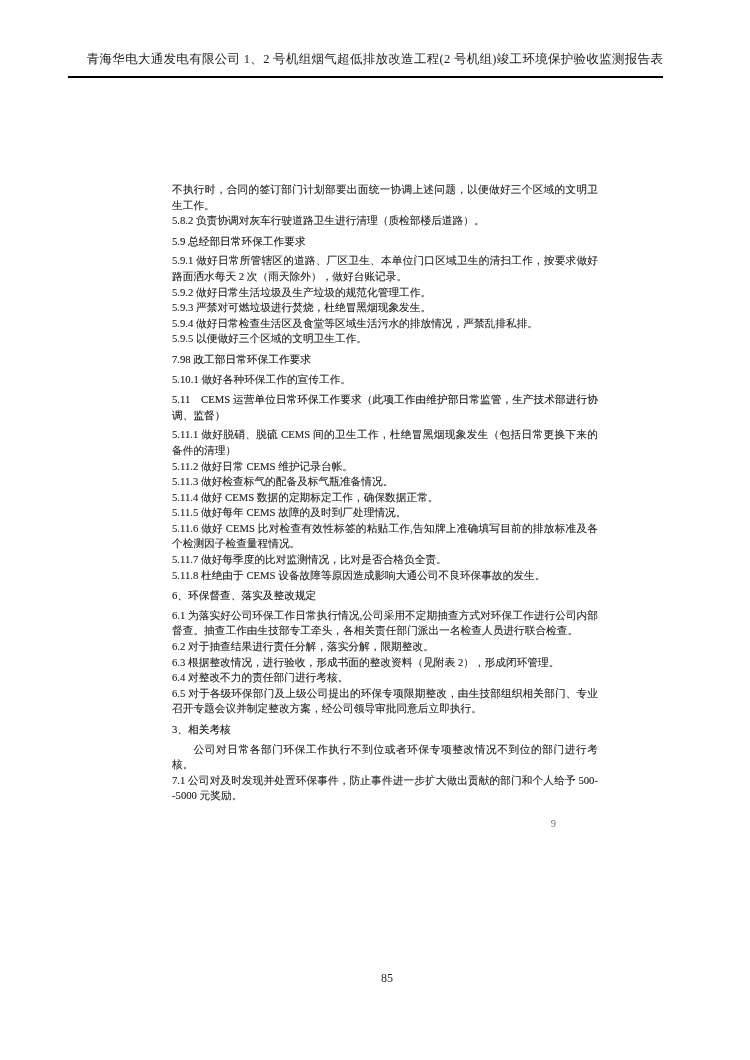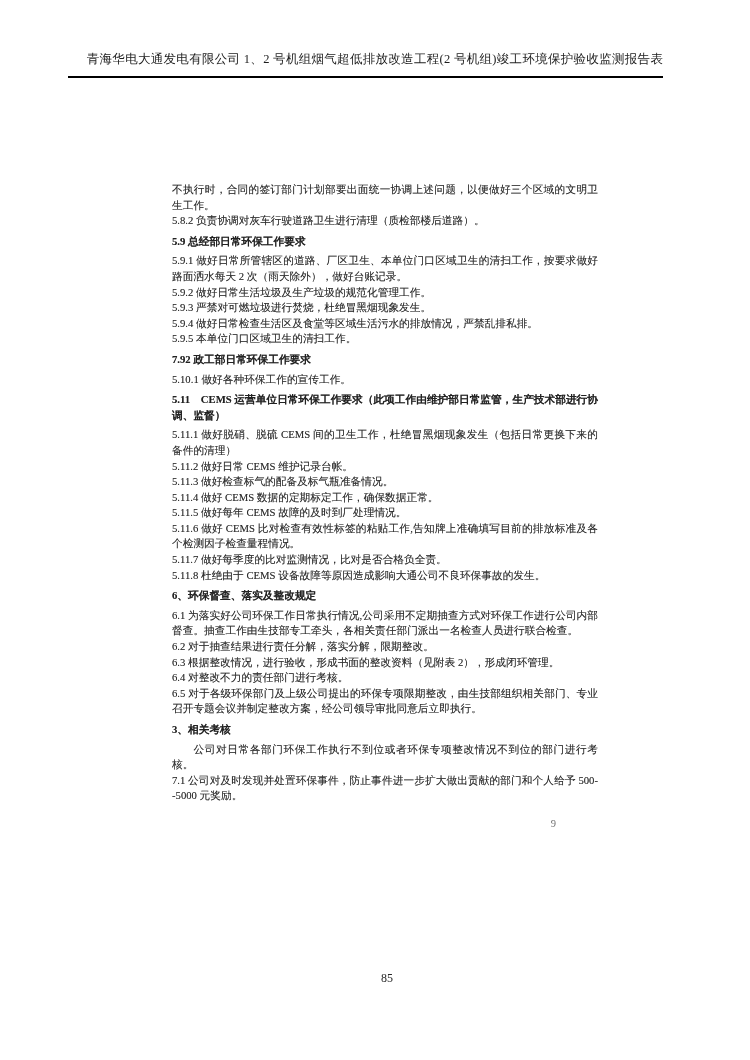--- a/index.html
+++ b/index.html
@@ -40,21 +40,21 @@
     font-size: 10.7px;
     line-height: 15.6px;
     color: #2e2e2e;
     text-align: justify;
     text-justify: inter-character;
     text-shadow: 0 0 0.6px rgba(70,70,70,0.55);
     margin-top: 20px;
   }
   .doc-content p { margin: 0; }
   .doc-content p.heading {
-    font-weight: bold;
+    font-weight: normal;
     color: #222222;
     margin: 5px 0 4px 0;
   }
   .doc-content p.para-indent { text-indent: 2em; }
   .inner-page-num {
     margin-top: 12px;
     text-align: right;
     padding-right: 42px;
     font-size: 10.5px;
     color: #6f6f6f;
@@ -79,22 +79,22 @@
 
 <div class="doc-content">
   <div>
       <p class="para">不执行时，合同的签订部门计划部要出面统一协调上述问题，以便做好三个区域的文明卫生工作。</p>
       <p class="para">5.8.2 负责协调对灰车行驶道路卫生进行清理（质检部楼后道路）。</p>
       <p class="heading">5.9 总经部日常环保工作要求</p>
       <p class="para">5.9.1 做好日常所管辖区的道路、厂区卫生、本单位门口区域卫生的清扫工作，按要求做好路面洒水每天 2 次（雨天除外），做好台账记录。</p>
       <p class="para">5.9.2 做好日常生活垃圾及生产垃圾的规范化管理工作。</p>
       <p class="para">5.9.3 严禁对可燃垃圾进行焚烧，杜绝冒黑烟现象发生。</p>
       <p class="para">5.9.4 做好日常检查生活区及食堂等区域生活污水的排放情况，严禁乱排私排。</p>
-      <p class="para">5.9.5 本单位门口区域卫生的清扫工作。</p>
-      <p class="heading">7.92 政工部日常环保工作要求</p>
+      <p class="para">5.9.5 以便做好三个区域的文明卫生工作。</p>
+      <p class="heading">7.98 政工部日常环保工作要求</p>
       <p class="para">5.10.1 做好各种环保工作的宣传工作。</p>
       <p class="heading">5.11　CEMS 运营单位日常环保工作要求（此项工作由维护部日常监管，生产技术部进行协调、监督）</p>
       <p class="para">5.11.1 做好脱硝、脱硫 CEMS 间的卫生工作，杜绝冒黑烟现象发生（包括日常更换下来的备件的清理）</p>
       <p class="para">5.11.2 做好日常 CEMS 维护记录台帐。</p>
       <p class="para">5.11.3 做好检查标气的配备及标气瓶准备情况。</p>
       <p class="para">5.11.4 做好 CEMS 数据的定期标定工作，确保数据正常。</p>
       <p class="para">5.11.5 做好每年 CEMS 故障的及时到厂处理情况。</p>
       <p class="para">5.11.6 做好 CEMS 比对检查有效性标签的粘贴工作,告知牌上准确填写目前的排放标准及各个检测因子检查量程情况。</p>
       <p class="para">5.11.7 做好每季度的比对监测情况，比对是否合格负全责。</p>
       <p class="para">5.11.8 杜绝由于 CEMS 设备故障等原因造成影响大通公司不良环保事故的发生。</p>

